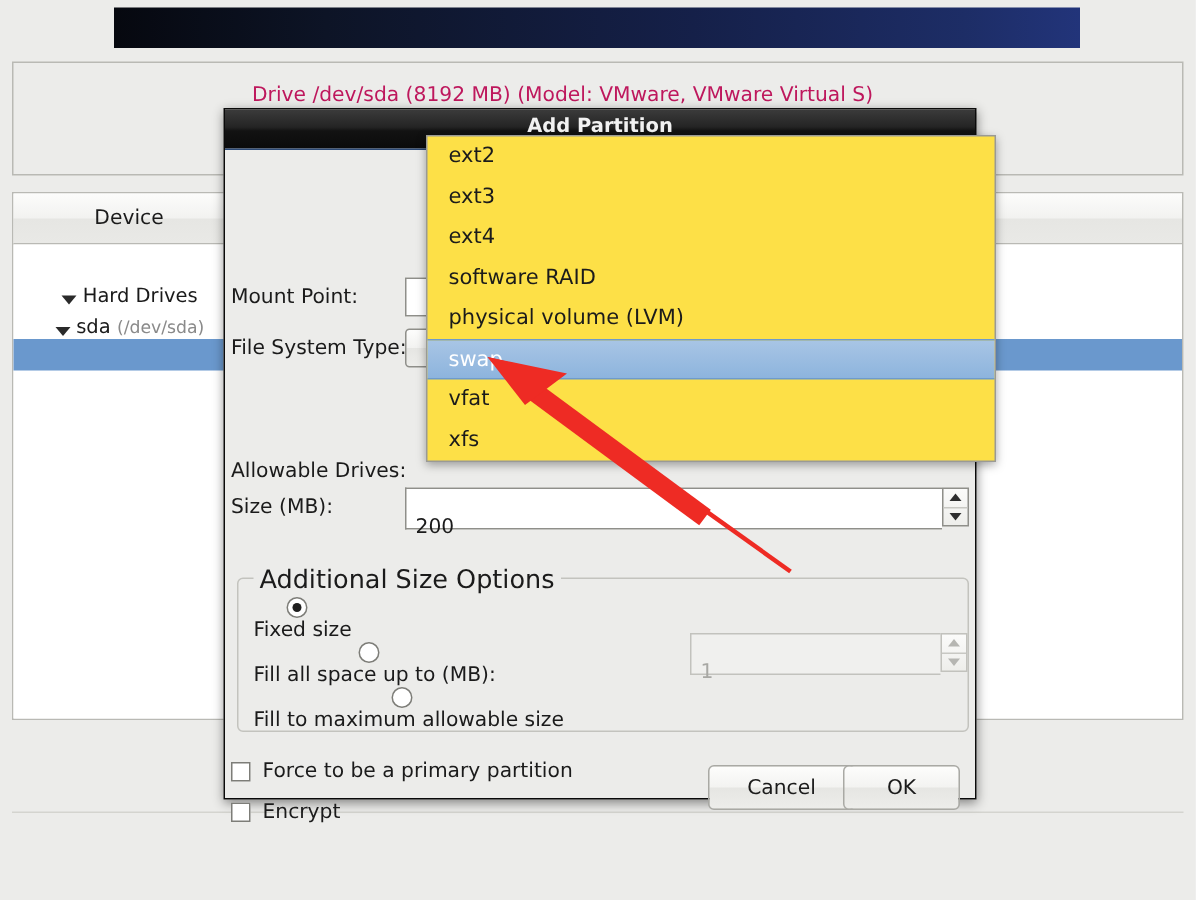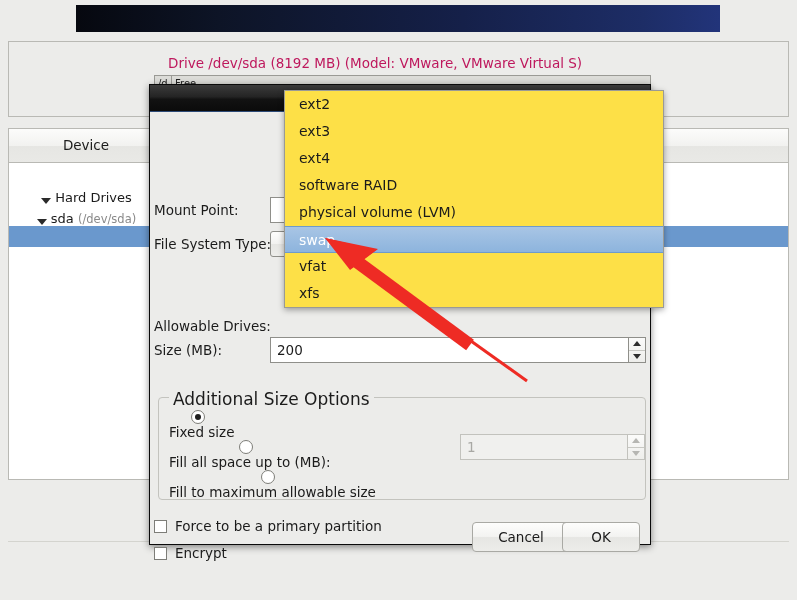--- a/index.html
+++ b/index.html
@@ -95,21 +95,21 @@
 
   .sep-line {
     position: absolute; left: 8px; top: 541px; width: 781px; height: 1px;
     background: #d4d4cf;
   }
 
   .nav-actions { position: absolute; left: 0; top: 552px; width: 797px; height: 40px; }
 
   
   .dialog {
-    position: absolute; left: 149px; top: 84px; width: 502px; height: 461px;
+    position: absolute; left: 149px; top: 72px; width: 502px; height: 461px;
     background: #ececea;
     border: 1px solid #0a0a0a;
     box-shadow: 0 2px 7px rgba(0,0,0,0.45);
   }
   .dialog-titlebar {
     position: absolute; left: 0; top: 0; right: 0; height: 27px;
     background: linear-gradient(to bottom, #3b3b3b 0%, #242424 45%, #121212 55%, #0b0b0b 100%);
     border-bottom: 1px solid #2c4a77;
   }
   .dialog-title {
@@ -140,21 +140,21 @@
     border: 1px solid #8f8f8a; border-radius: 3px;
   }
 
   
   .spin-wrap { position: absolute; }
   #spin-size { left: 120px; top: 225px; width: 376px; height: 26px; }
   #spin-fill { left: 310px; top: 322px; width: 185px; height: 26px; }
   .spin-field {
     position: absolute; left: 0; top: 0; right: 18px; bottom: 0;
     background: #ffffff; border: 1px solid #8f8f8a; border-right: none;
-    font-size: 13.5px; color: #1b1b1b; padding: 0 6px; line-height: 24px;
+    font-size: 13.5px; color: #1b1b1b; padding: 13px 6px; line-height: 24px;
   }
   .spin-field.dim { background: #f0f0ee; color: #a8a8a4; border-color: #c2c2bd; }
   .spin-btns {
     position: absolute; right: 0; top: 0; width: 18px; bottom: 0;
     background: linear-gradient(to bottom, #fbfbfa 0%, #eeeeeb 100%);
     border: 1px solid #8f8f8a;
     display: flex; flex-direction: column;
   }
   .spin-btns.dim { border-color: #c2c2bd; }
   .spin-up, .spin-dn { flex: 1; display: flex; align-items: center; justify-content: center; }

